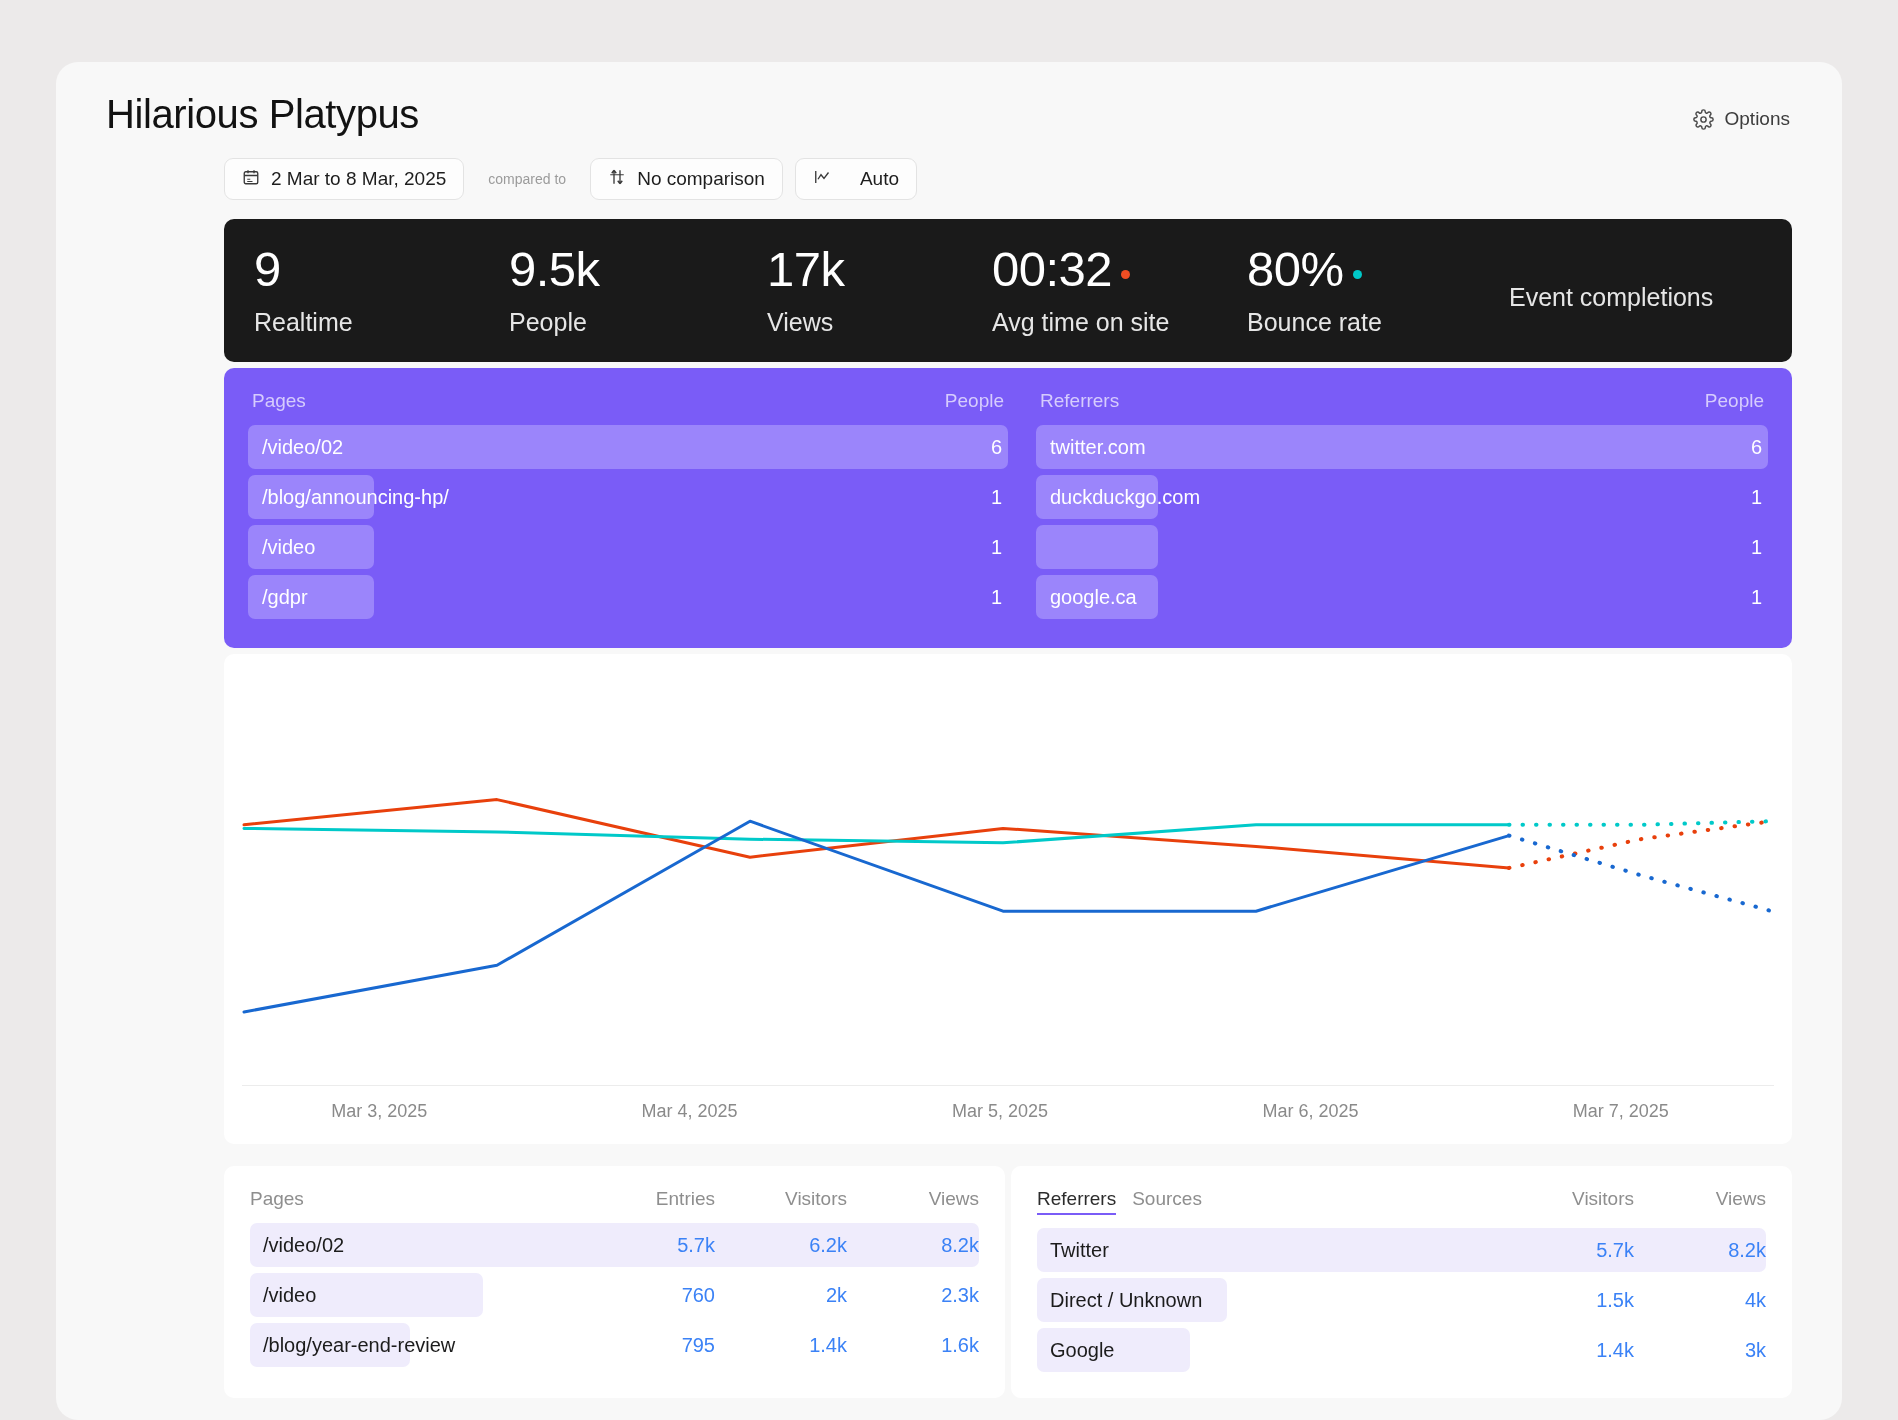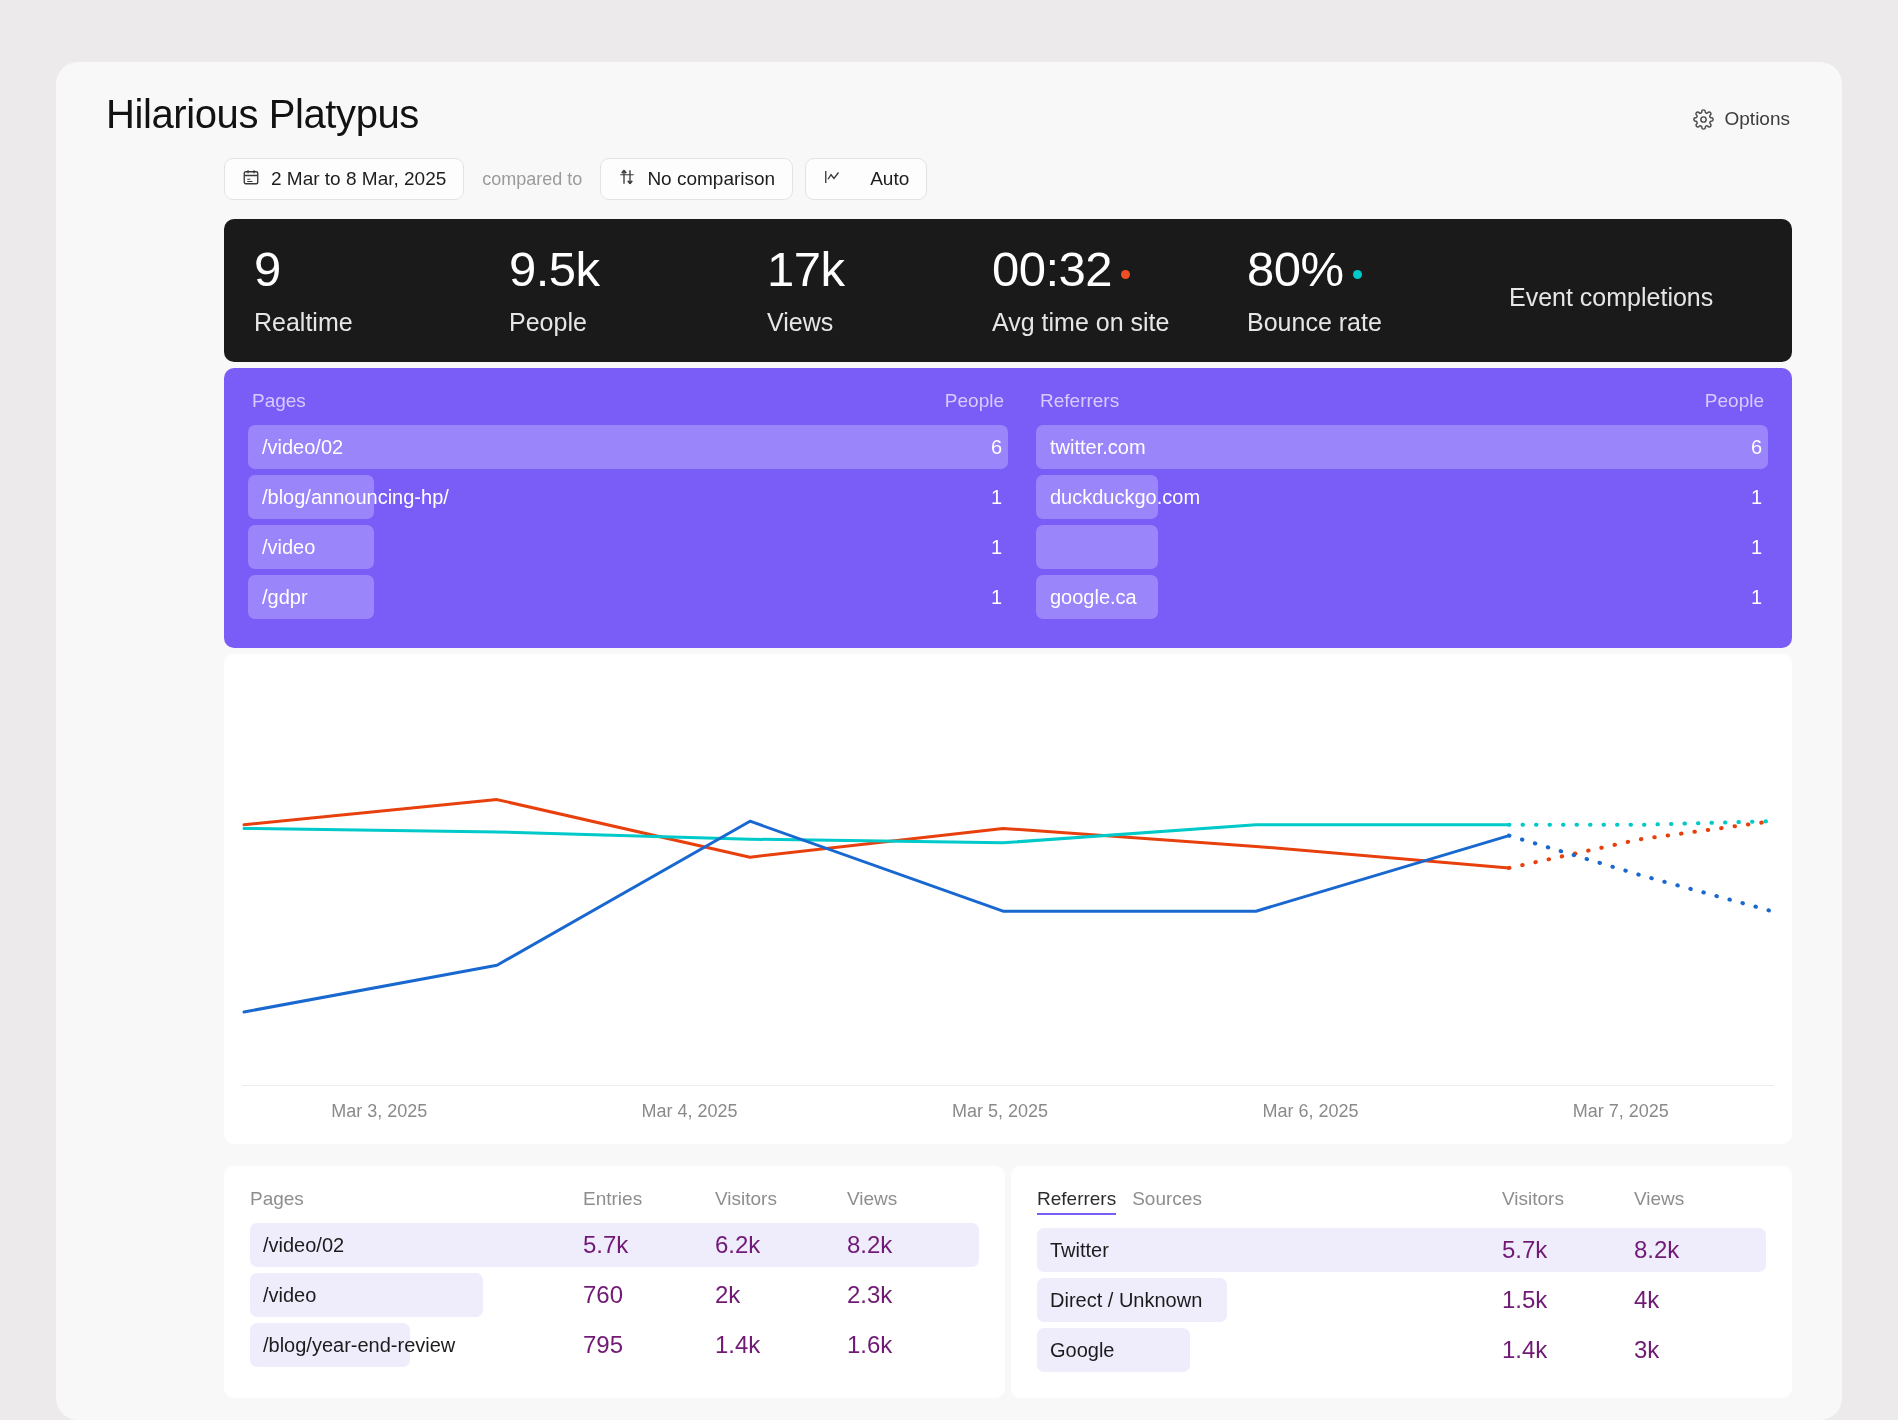--- a/index.html
+++ b/index.html
@@ -39,21 +39,21 @@
   .chip {
     display: inline-flex; align-items: center; gap: 11px;
     height: 42px; padding: 0 17px;
     background: #fdfdfd;
     border: 1px solid #e3e3e3;
     border-radius: 9px;
     font-size: 19px; color: #1d1d1d;
     cursor: pointer; white-space: nowrap;
   }
   .compared-label {
-    font-size: 18px; color: #9b9b9b; margin: 0 18px;
+    font-size: 14px; color: #9b9b9b; margin: 0 24px;
     white-space: nowrap;
   }
   .chip + .chip { margin-left: 12px; gap: 28px; }
   
   .kpi-strip {
     margin: 19px 50px 0 168px;
     background: #1a1a1a;
     border-radius: 10px;
     height: 143px;
     display: flex; align-items: center;
@@ -143,21 +143,21 @@
     padding: 22px 26px 0 26px;
     height: 232px;
     overflow: hidden;
   }
   .tbl-head {
     display: flex; align-items: baseline;
     font-size: 19px; color: #8e8e8e;
     margin-bottom: 10px;
   }
   .th-name { flex: 1 1 auto; display: flex; align-items: baseline; gap: 16px; }
-  .th-num { width: 132px; }
+  .th-num { width: 132px; text-align: right; }
   .tab-active {
     color: #2c2c2c;
     border-bottom: 2px solid #7a5cf7;
     padding-bottom: 3px; cursor: pointer;
   }
   .tab-inactive { color: #8e8e8e; cursor: pointer; }
   .tr {
     position: relative; height: 50px;
     display: flex; align-items: center;
   }
@@ -165,22 +165,22 @@
     position: absolute; left: 0; top: 3px; bottom: 3px;
     background: #efecfc; border-radius: 7px;
   }
   .td-name {
     position: relative; z-index: 2; flex: 1 1 auto;
     font-size: 20px; color: #1c1c1c; padding-left: 13px;
     white-space: nowrap;
   }
   .td-num {
     position: relative; z-index: 2;
-    width: 132px; text-align: left;
-    font-size: 24px; color: #701a75;
+    width: 132px; text-align: right;
+    font-size: 20px; color: #3b82f6;
   }
 </style>
 </head>
 <body>
 
 <div class="app-window">
 
   <div class="header-row">
     <div class="page-title">Hilarious Platypus</div>
     <div class="options-btn">

